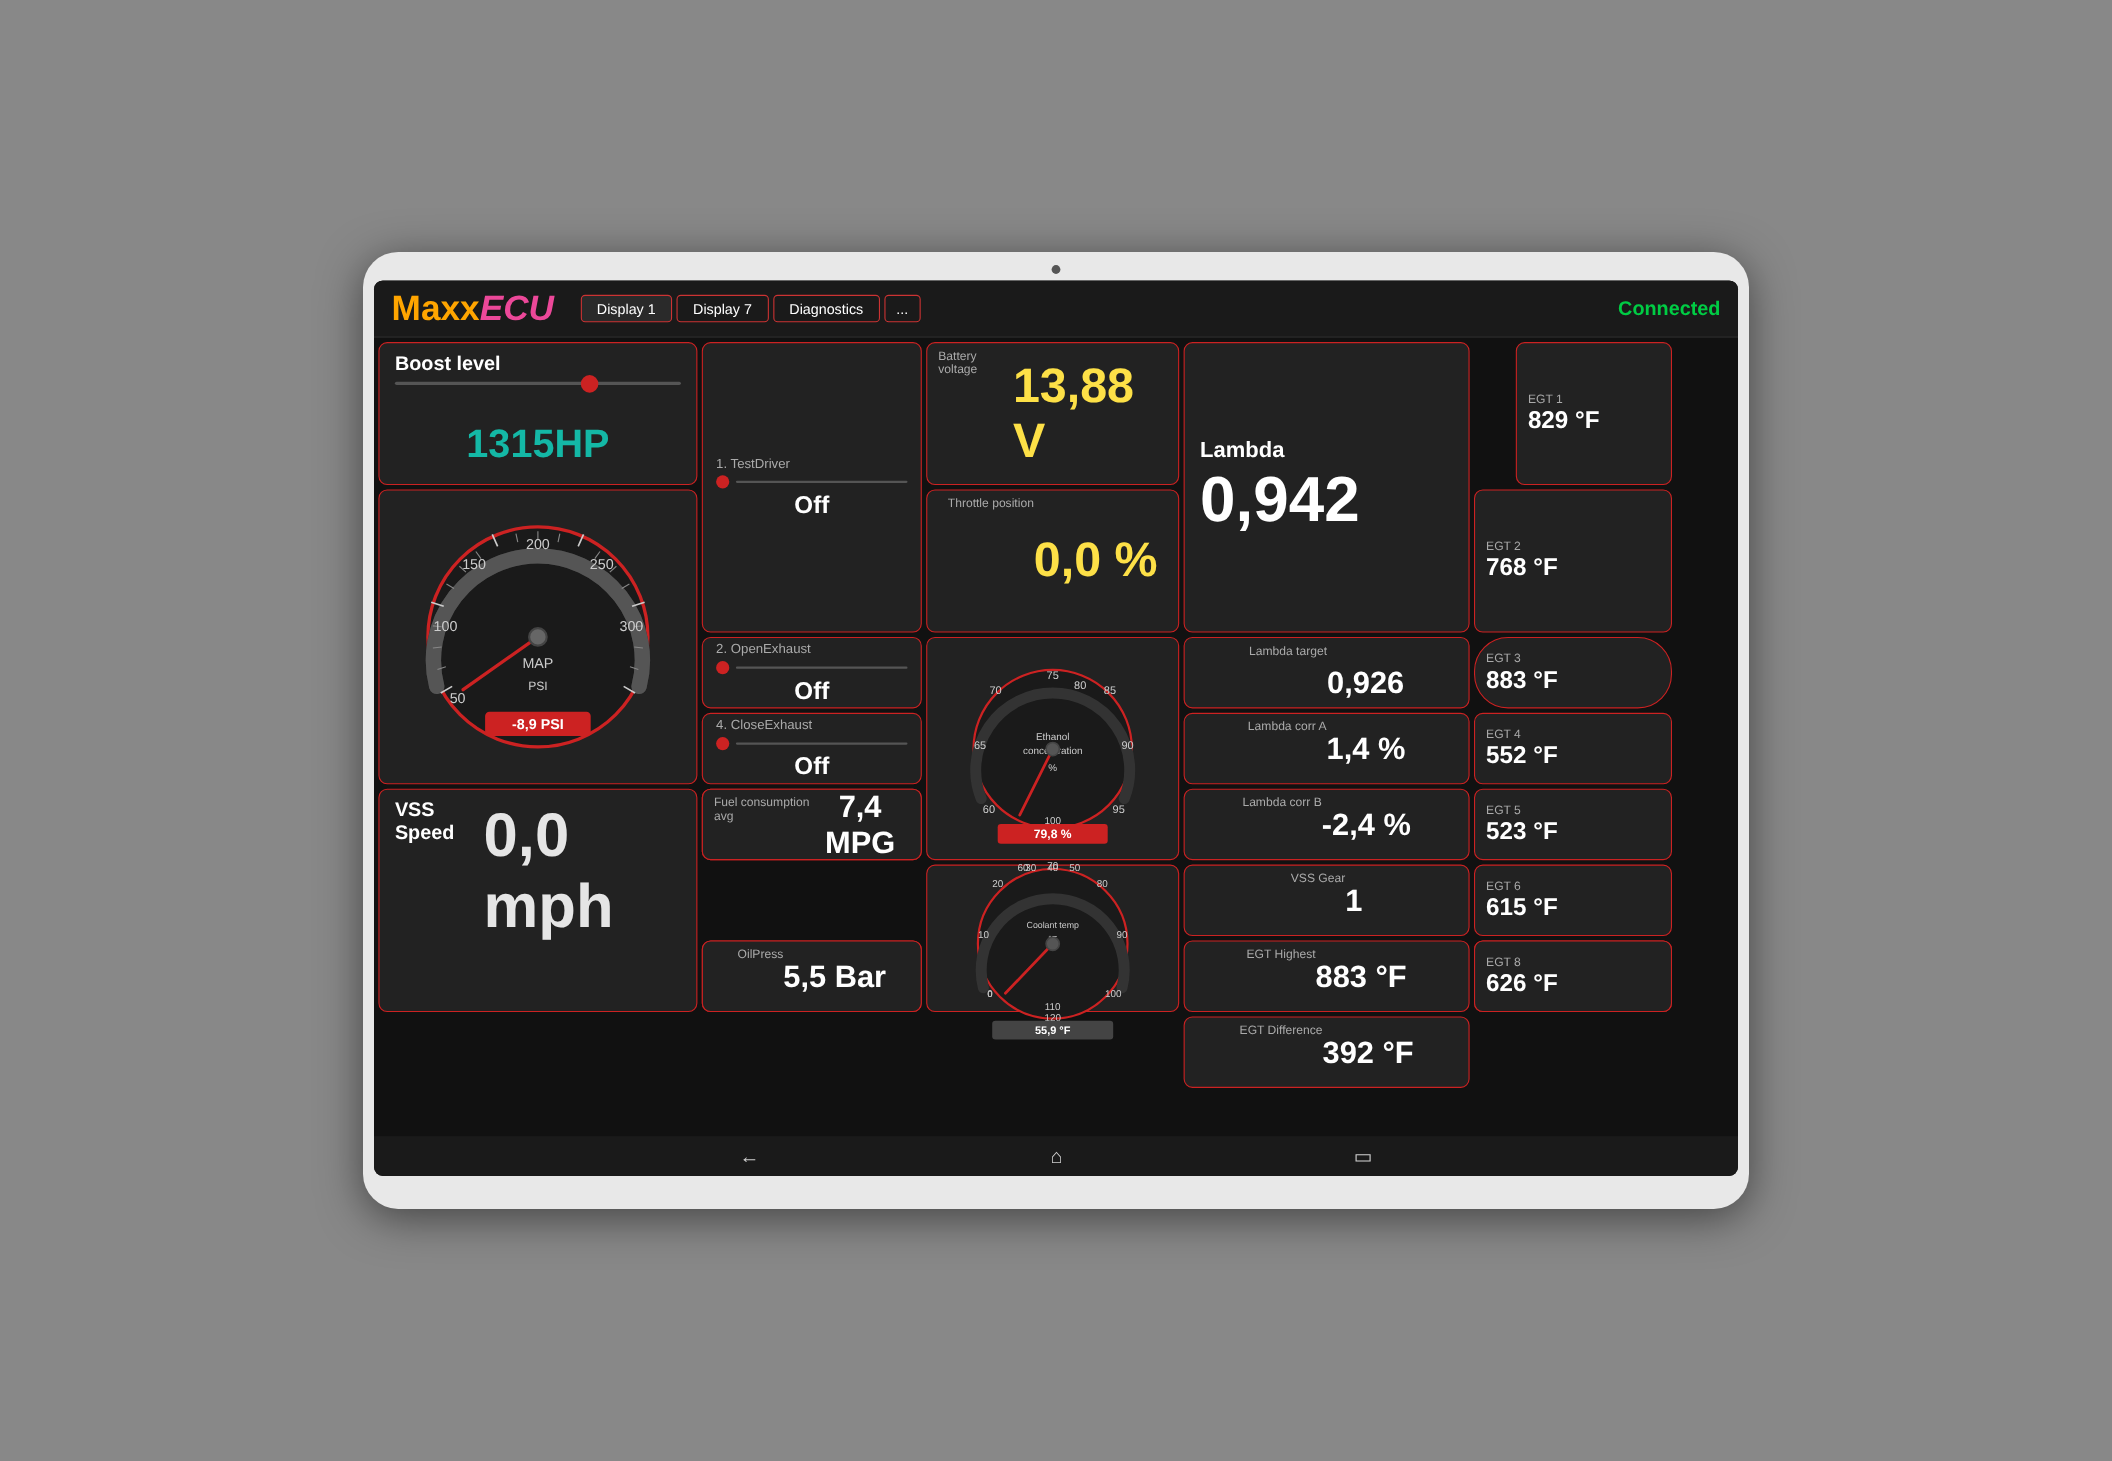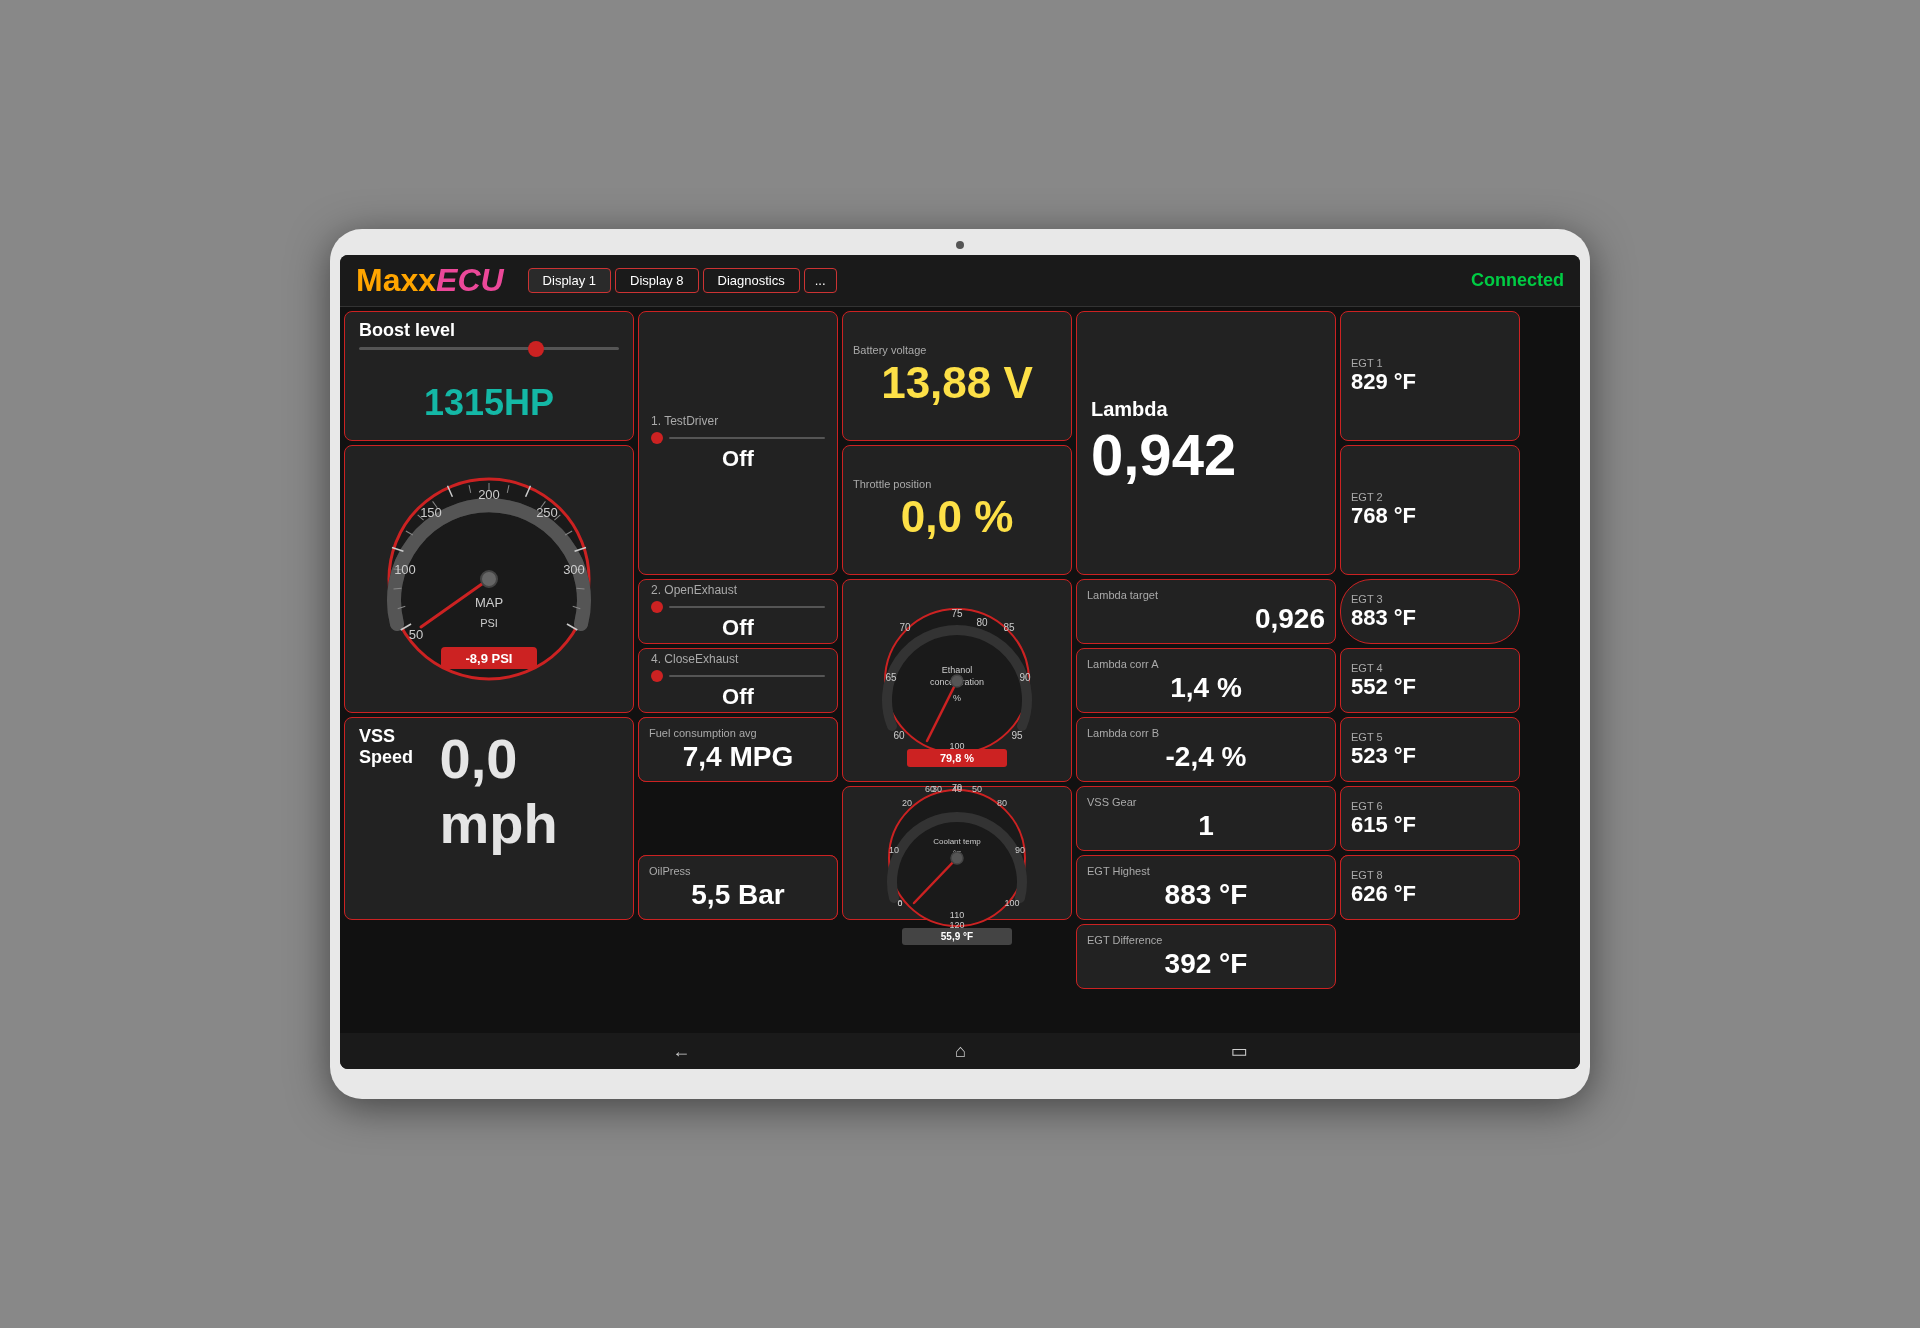--- a/index.html
+++ b/index.html
@@ -94,21 +94,20 @@
       grid-template-rows: 130px 130px 65px 65px 65px 65px 65px;
       gap: 4px;
       padding: 4px;
       background: #111;
     }
     .widget {
       background: #222;
       border: 1.5px solid #cc2222;
       border-radius: 8px;
       display: flex;
-      flex-direction: column;
       justify-content: center;
       align-items: center;
       padding: 6px 10px;
       overflow: hidden;
     }
     .widget-label {
       color: #aaa;
       font-size: 11px;
       align-self: flex-start;
       margin-bottom: 2px;
@@ -362,21 +361,21 @@
 <div class="tablet-shell">
   <div class="camera"></div>
   <div class="screen">
 
     <div class="header">
       <div class="logo">
         <span class="logo-maxx">Maxx</span><span class="logo-ecu">ECU</span>
       </div>
       <div class="tabs">
         <button class="tab active">Display 1</button>
-        <button class="tab">Display 8</button>
+        <button class="tab">Display 7</button>
         <button class="tab">Diagnostics</button>
         <button class="tab-more">...</button>
       </div>
       <div class="connected-status">Connected</div>
     </div>
 
     <div class="main-content" style="grid-template-rows: 130px 130px 65px 65px 65px 65px 65px 65px;">
 
       <div class="boost-widget" style="grid-column:1;grid-row:1;">
         <div class="boost-title">Boost level</div>
@@ -596,21 +595,21 @@
       <div class="widget" style="grid-column:4;grid-row:6;">
         <div class="widget-label">VSS Gear</div>
         <div class="widget-value">1</div>
       </div>
 
       <div class="widget" style="grid-column:4;grid-row:7;">
         <div class="widget-label">EGT Highest</div>
         <div class="widget-value">883 °F</div>
       </div>
 
-      <div class="egt-widget" style="grid-column:5;grid-row:1;">
+      <div class="egt-widget" style="grid-column:5;grid-row:1;margin-left:38px;">
         <div class="egt-label">EGT 1</div>
         <div class="egt-value">829 °F</div>
       </div>
 
       <div class="egt-widget" style="grid-column:5;grid-row:2;">
         <div class="egt-label">EGT 2</div>
         <div class="egt-value">768 °F</div>
       </div>
 
       <div class="egt-widget" style="grid-column:5;grid-row:3;border-radius:31px;">

